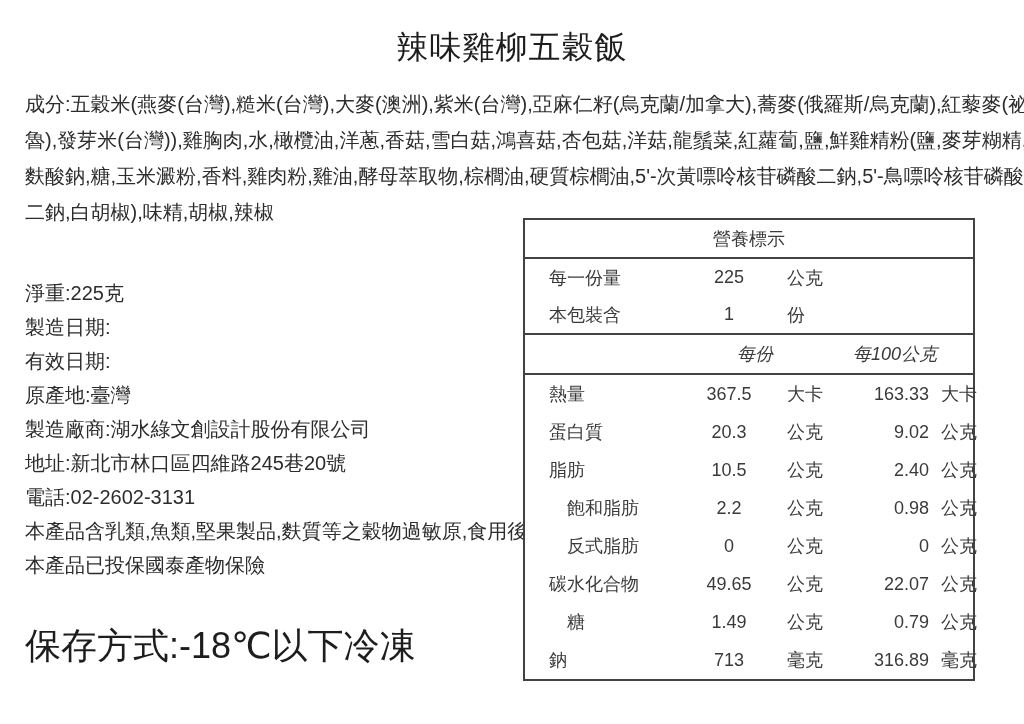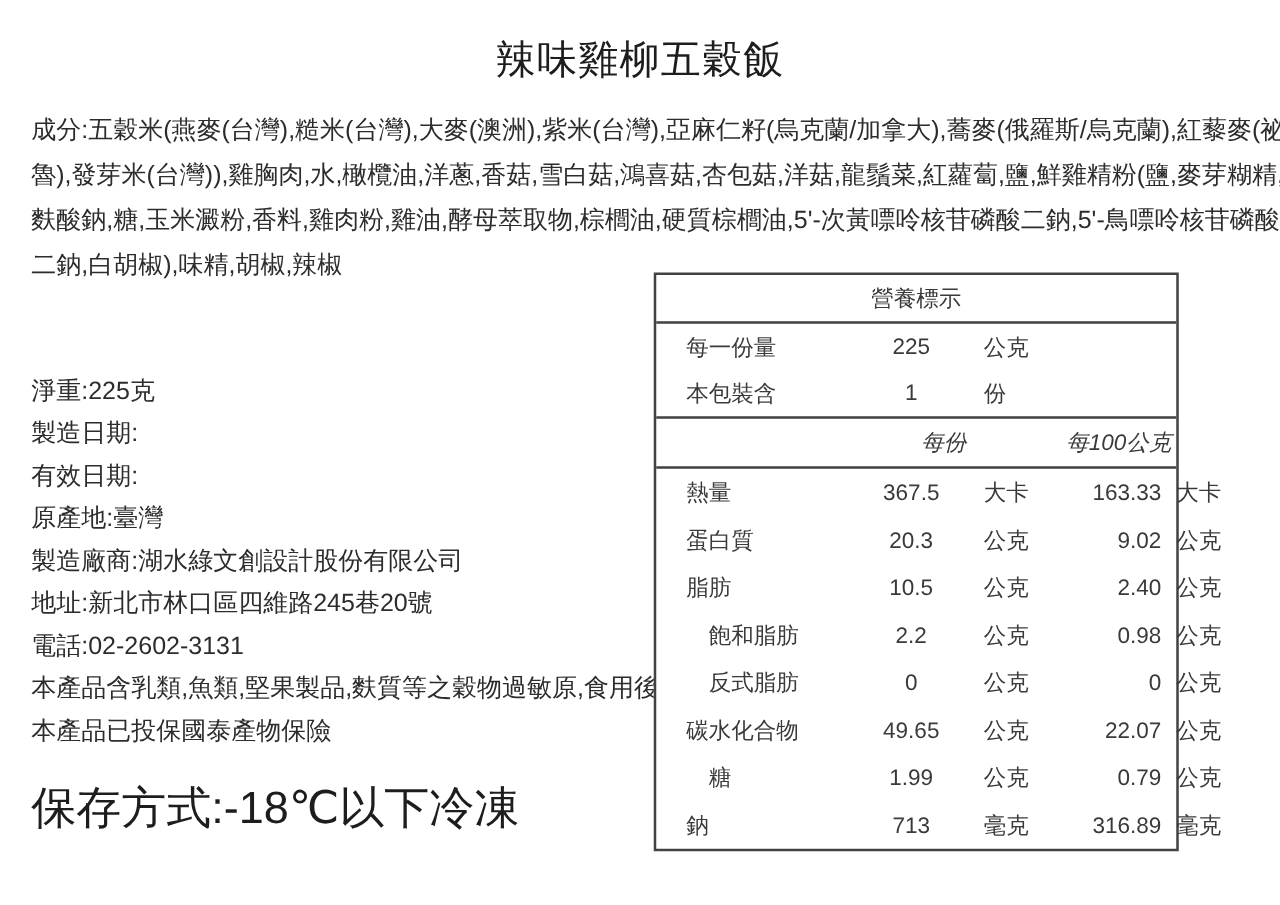--- a/index.html
+++ b/index.html
@@ -18,32 +18,32 @@
     text-align:center; font-size:32px; color:#1d1d1d; letter-spacing:1px;
   }
 
   .ingredients {
     position:absolute; left:25px; top:86px; width:992px;
     font-size:20px; line-height:36px; color:#2c2c2c;
     white-space:nowrap;
   }
 
   .info {
-    position:absolute; left:25px; top:296px; width:505px;
+    position:absolute; left:25px; top:276px; width:505px;
     font-size:20px; line-height:34px; color:#2c2c2c;
     white-space:nowrap;
   }
 
   .storage {
     position:absolute; left:25px; top:622px;
     font-size:36px; color:#1d1d1d; white-space:nowrap;
   }
 
   .ntable {
-    position:absolute; left:523px; top:218px; width:420px;
+    position:absolute; left:523px; top:218px; width:452px;
     box-sizing:border-box;
     border:2px solid #424242;
     background:#ffffff;
     font-size:18px; color:#3a3a3a;
   }
   .ntitle {
     height:37px; display:flex; align-items:center; justify-content:center;
     border-bottom:2px solid #424242;
   }
   .nserving { border-bottom:2px solid #424242; }
@@ -160,21 +160,21 @@
       </div>
       <div class="nrow">
         <div class="lab">碳水化合物</div>
         <div class="v1">49.65</div>
         <div class="u1">公克</div>
         <div class="v2">22.07</div>
         <div class="u2">公克</div>
       </div>
       <div class="nrow indent">
         <div class="lab">糖</div>
-        <div class="v1">1.99</div>
+        <div class="v1">1.49</div>
         <div class="u1">公克</div>
         <div class="v2">0.79</div>
         <div class="u2">公克</div>
       </div>
       <div class="nrow">
         <div class="lab">鈉</div>
         <div class="v1">713</div>
         <div class="u1">毫克</div>
         <div class="v2">316.89</div>
         <div class="u2">毫克</div>

